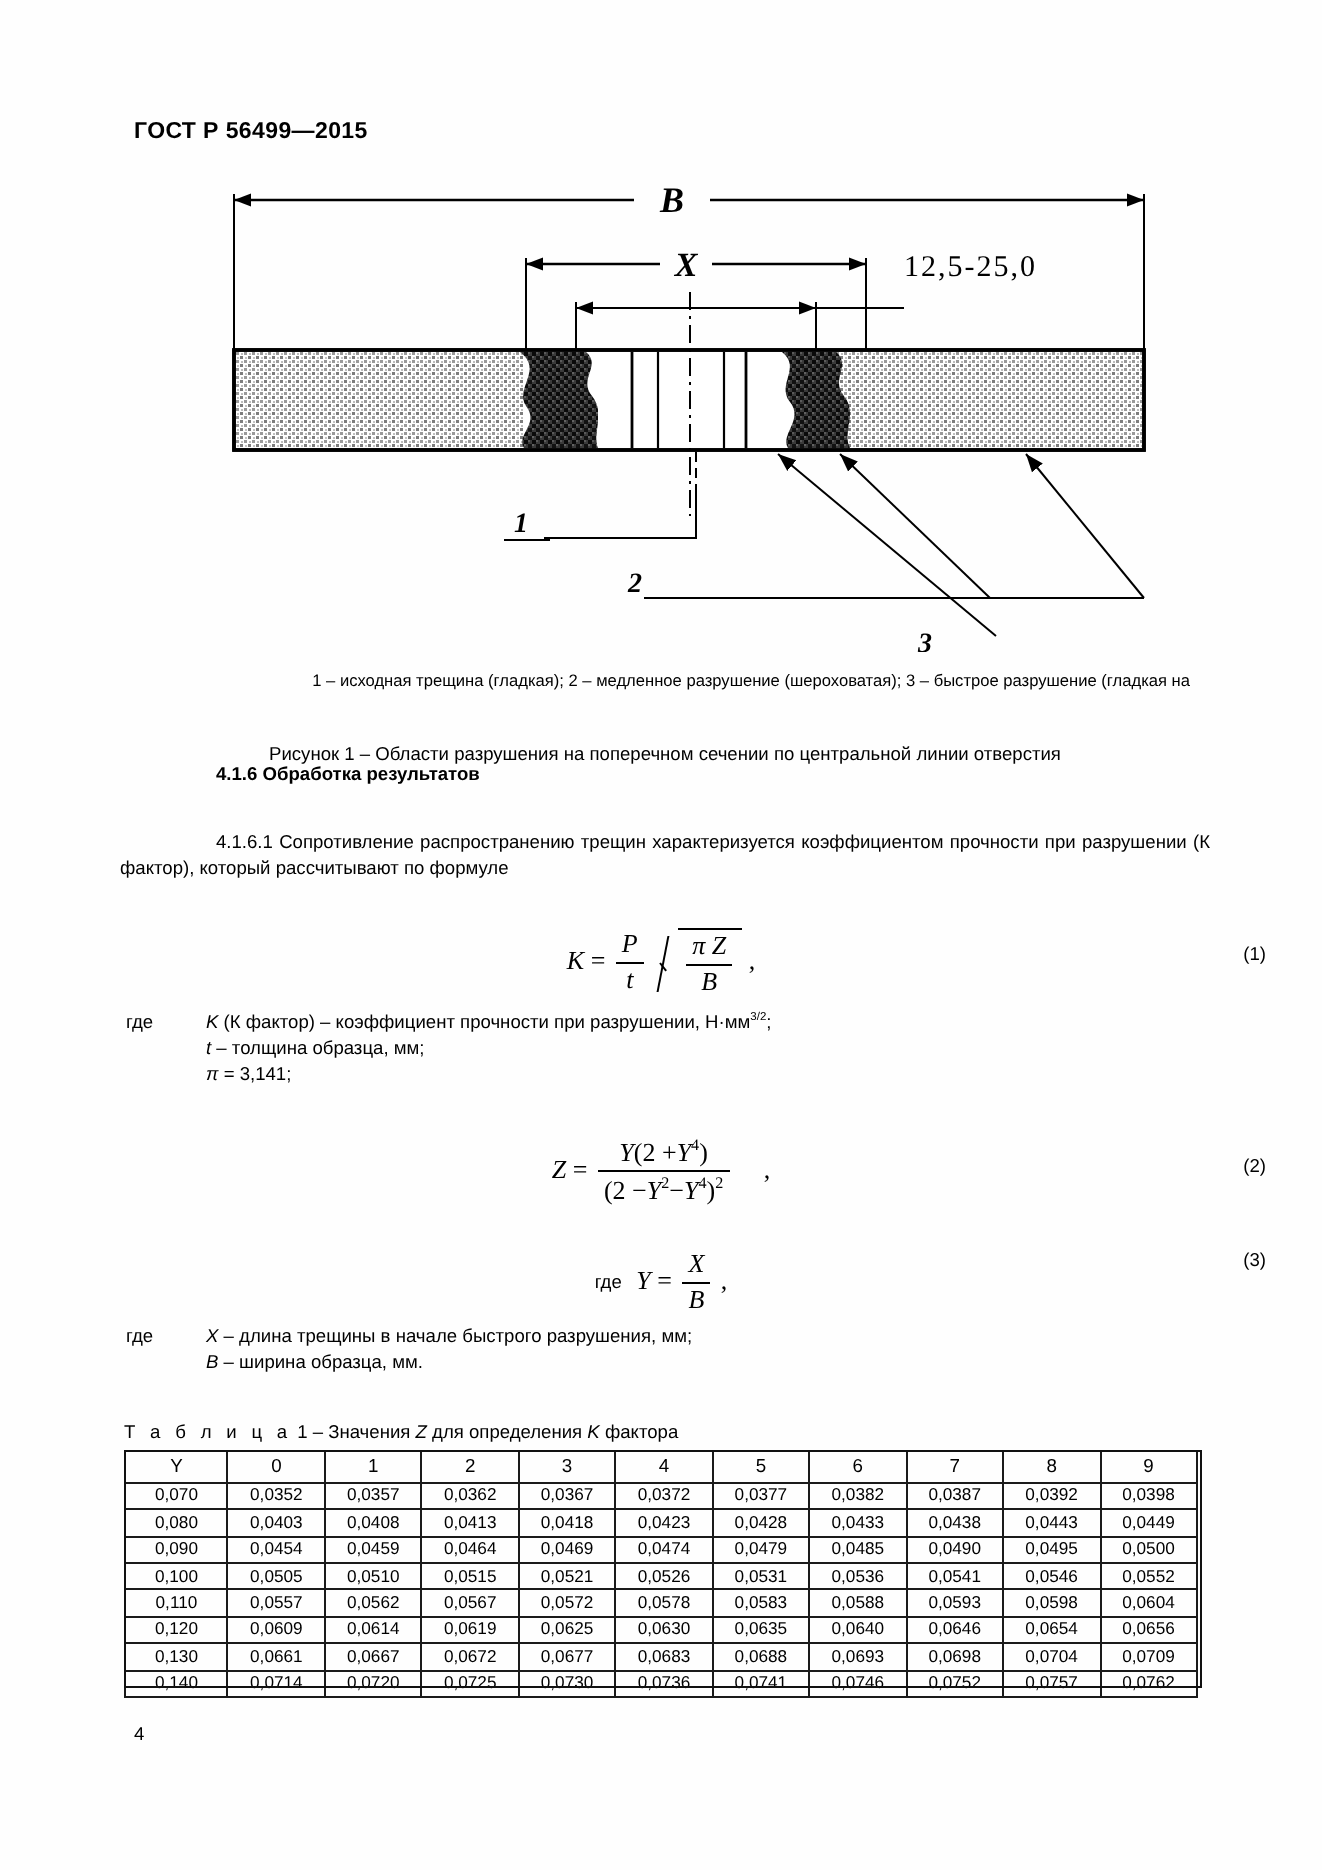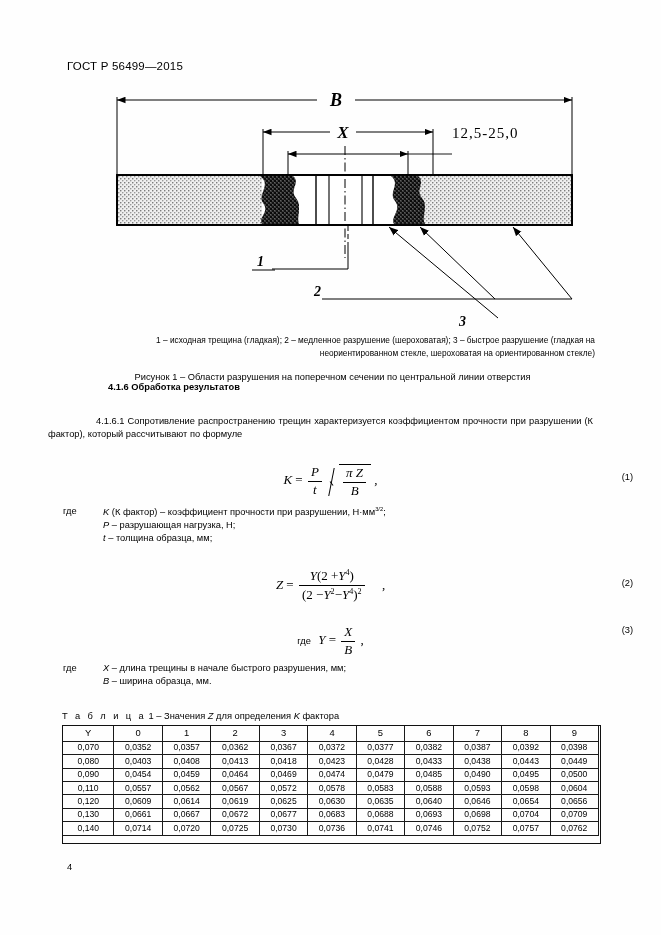--- a/index.html
+++ b/index.html
@@ -20,21 +20,21 @@
     inset: 0;
     background: #fefefe;
   }
 
   
   .doc-header {
     position: absolute;
     left: 67px;
     top: 60px;
     font-size: 11.5px;
-    font-weight: normal;
+    font-weight: bold;
     letter-spacing: 0.2px;
   }
 
   
   .figure-wrap {
     position: absolute;
     left: 100px;
     top: 86px;
     width: 485px;
     height: 240px;
@@ -63,21 +63,21 @@
   
   .sec-head {
     position: absolute;
     left: 108px;
     top: 382px;
     font-size: 9.3px;
     font-weight: bold;
   }
   .para1 {
     position: absolute;
-    left: 48px;
+    left: 60px;
     top: 415px;
     width: 545px;
     font-size: 9.3px;
     line-height: 1.45;
     text-align: justify;
     text-indent: 48px;
   }
   .formula-center {
     position: absolute;
     left: 0; right: 0;
@@ -324,21 +324,20 @@
 
       <g>
         <line x1="398" y1="232" x2="289" y2="141" stroke="#000" stroke-width="1" marker-end="url(#arrTip)"></line>
         <text x="359" y="240" font-family="Liberation Serif, serif" font-size="14" font-style="italic" font-weight="bold">3</text>
       </g>
     </svg>
   </div>
 
   <div class="fig-legend">
     <div>1 – исходная трещина (гладкая); 2 – медленное разрушение (шероховатая); 3 – быстрое разрушение (гладкая на</div>
-    <div>неориентированном стекле, шероховатая на ориентированном стекле)</div>
   </div>
   <div class="fig-title">Рисунок 1 – Области разрушения на поперечном сечении по центральной линии отверстия</div>
 
   <div class="sec-head">4.1.6 Обработка результатов</div>
   <div class="para1">4.1.6.1 Сопротивление распространению трещин характеризуется коэффициентом прочности при разрушении  (К фактор), который  рассчитывают по формуле</div>
 
   <div class="formula-center f1">
     <span class="math">
       <span class="mi">K</span>
       <span>=</span>
@@ -353,22 +352,22 @@
         </span>
       </span></span>
       <span>,</span>
     </span>
   </div>
   <div class="fnum f1num">(1)</div>
 
   <div class="where w1">
     <span class="kw">где</span><span class="lines">
       <div><span class="ital">K</span><span> (К фактор) – коэффициент прочности при разрушении, Н·мм</span><sup class="exp">3/2</sup><span>;</span></div>
-      <div><span class="ital">P</span><span> – разрушающая нагрузка, Н;</span></div>
       <div><span class="ital">t</span><span> – толщина образца, мм;</span></div>
+      <div><span class="ital">π</span><span> = 3,141;</span></div>
     </span>
   </div>
 
   <div class="formula-center f2">
     <span class="math">
       <span class="mi">Z</span>
       <span>=</span>
       <span class="frac">
         <span class="num"><span class="mi">Y</span><span>(2 +</span><span class="mi">Y</span><sup class="exp">4</sup><span>)</span></span>
         <span class="den"><span>(2 −</span><span class="mi">Y</span><sup class="exp">2</sup><span>−</span><span class="mi">Y</span><sup class="exp">4</sup><span>)</span><sup class="exp">2</sup></span>
@@ -464,20 +463,33 @@
           <td>0,0464</td>
           <td>0,0469</td>
           <td>0,0474</td>
           <td>0,0479</td>
           <td>0,0485</td>
           <td>0,0490</td>
           <td>0,0495</td>
           <td>0,0500</td>
         </tr>
         <tr>
+          <td>0,100</td>
+          <td>0,0505</td>
+          <td>0,0510</td>
+          <td>0,0515</td>
+          <td>0,0521</td>
+          <td>0,0526</td>
+          <td>0,0531</td>
+          <td>0,0536</td>
+          <td>0,0541</td>
+          <td>0,0546</td>
+          <td>0,0552</td>
+        </tr>
+        <tr>
           <td>0,110</td>
           <td>0,0557</td>
           <td>0,0562</td>
           <td>0,0567</td>
           <td>0,0572</td>
           <td>0,0578</td>
           <td>0,0583</td>
           <td>0,0588</td>
           <td>0,0593</td>
           <td>0,0598</td>

